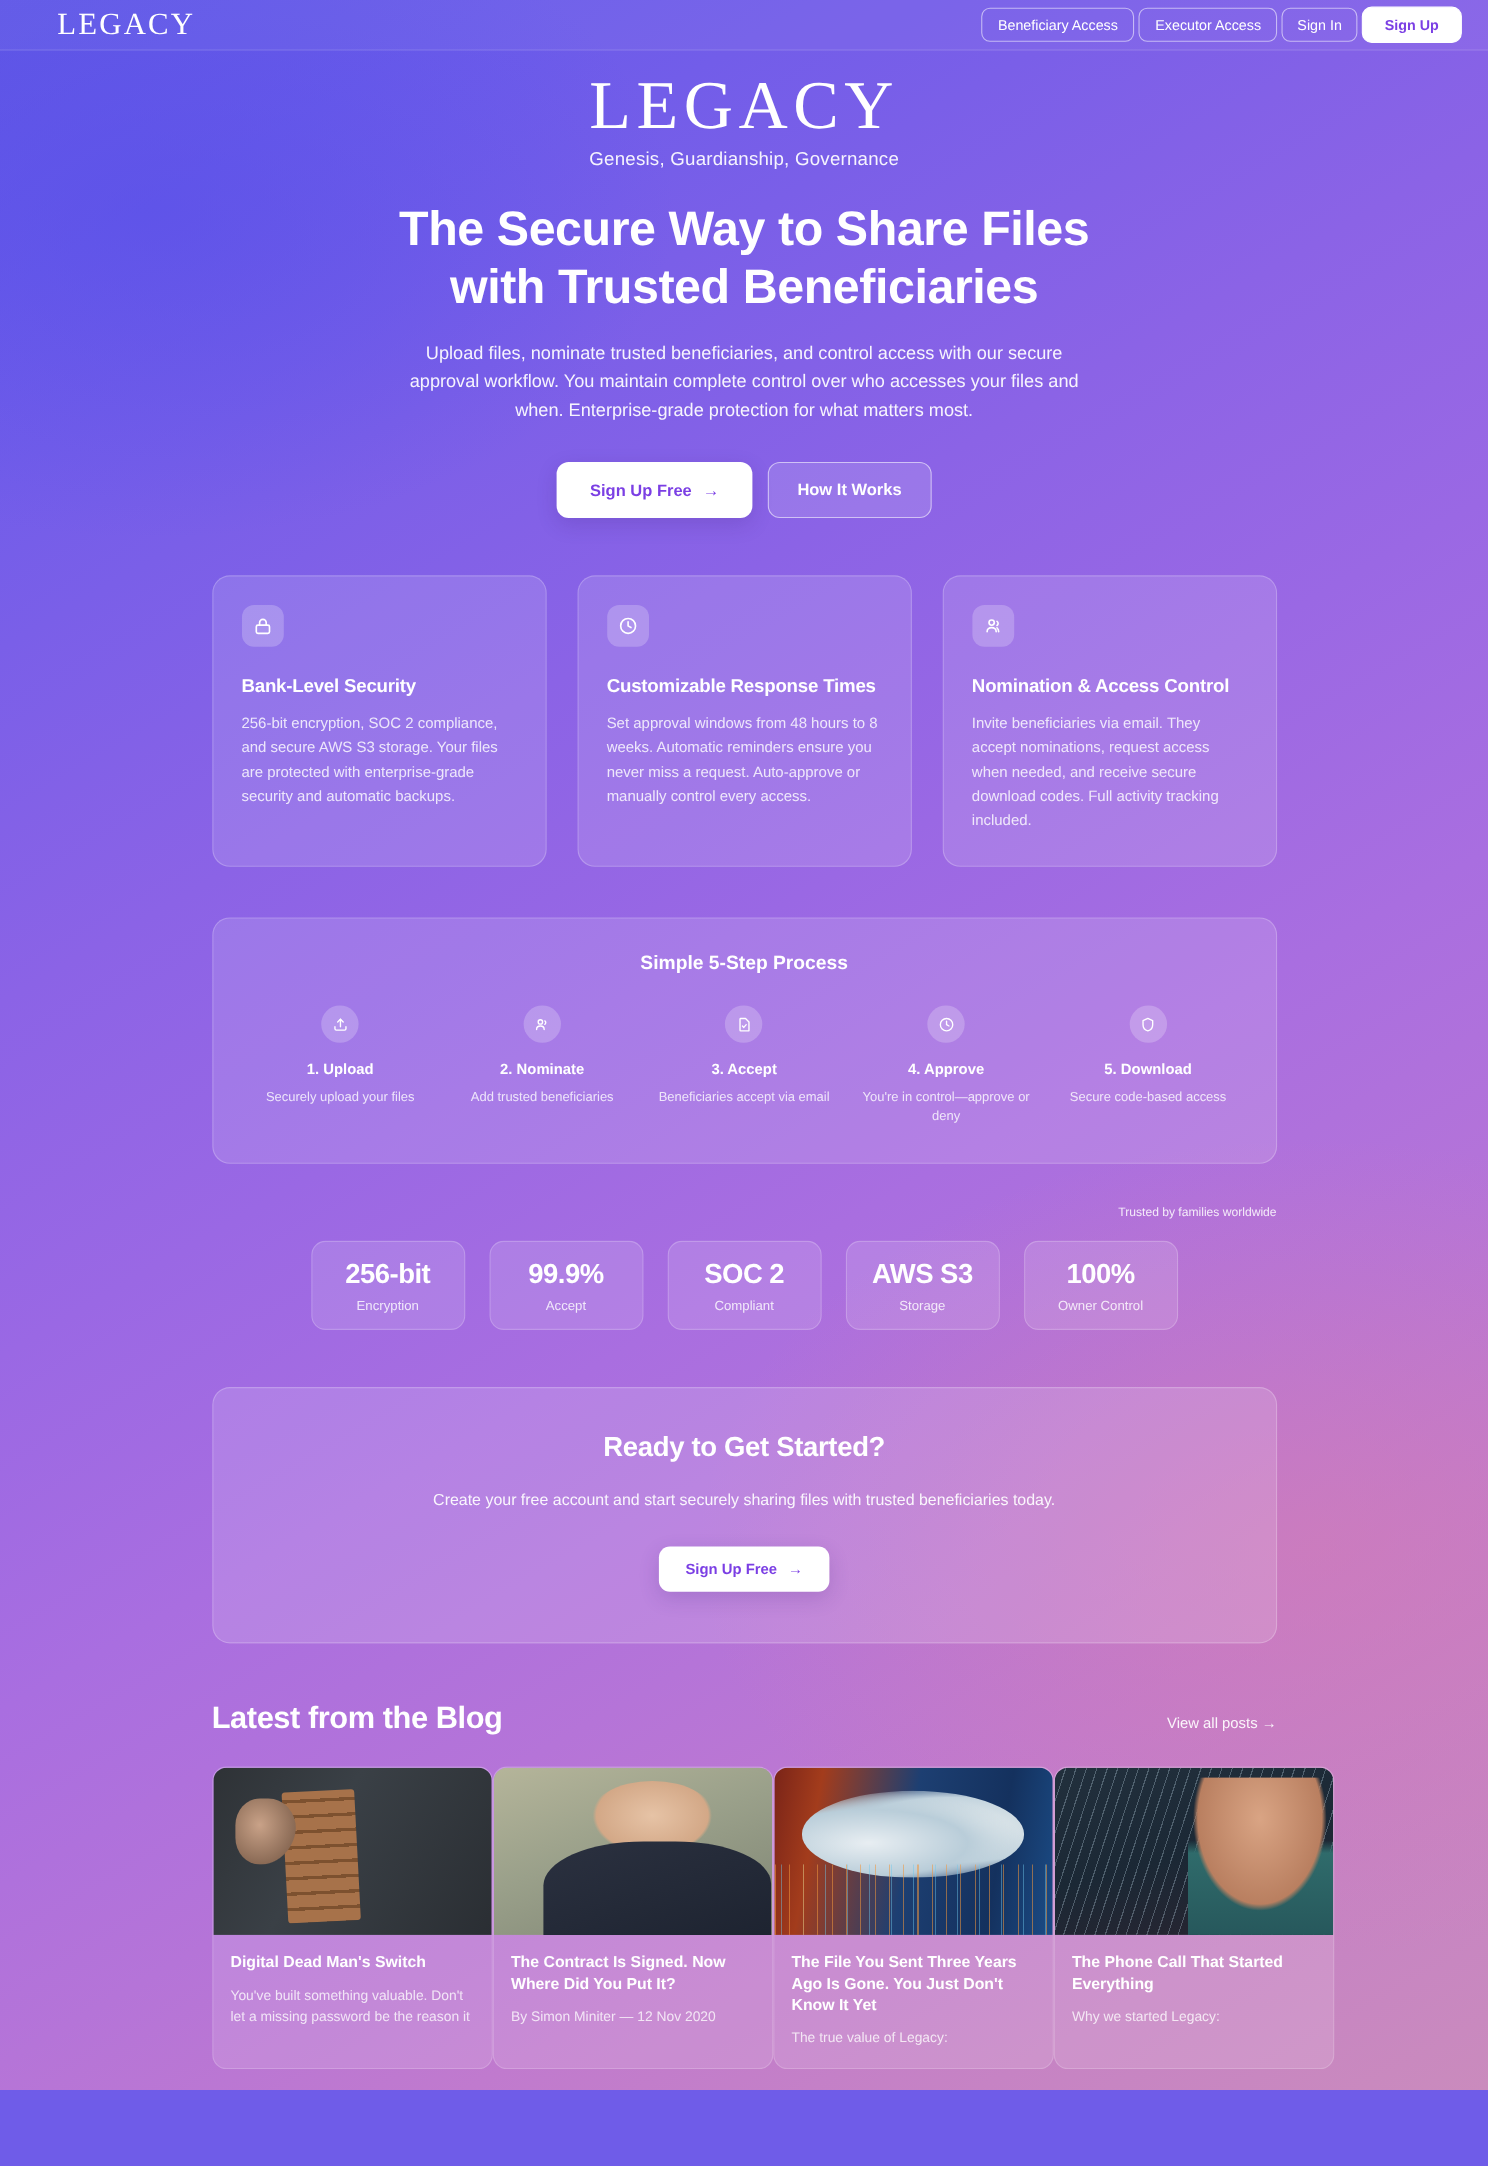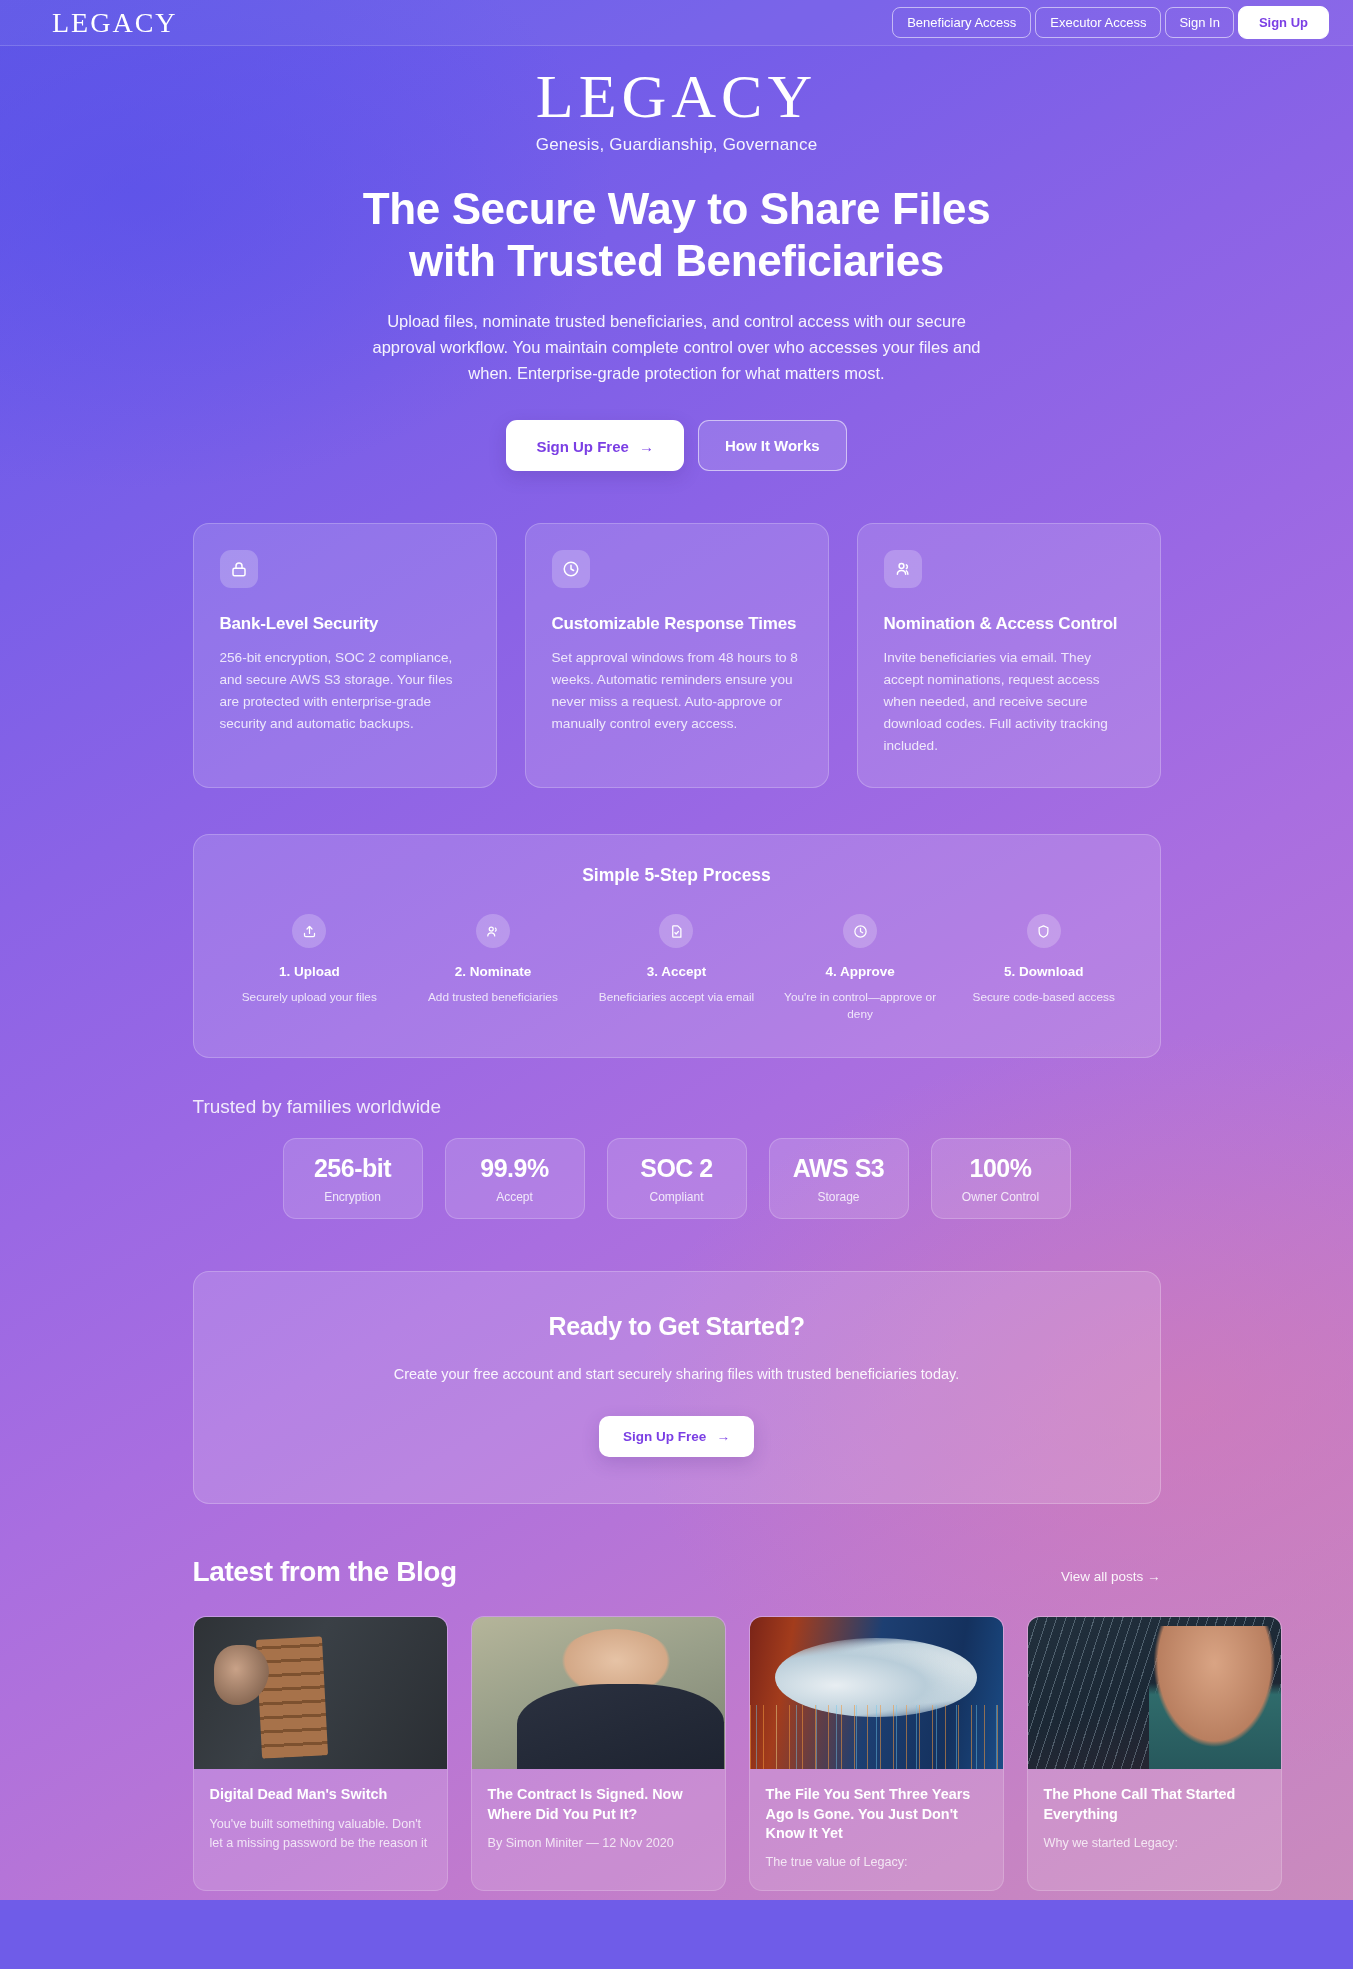--- a/index.html
+++ b/index.html
@@ -230,22 +230,22 @@
   .step-desc {
     font-size: 11.8px;
     line-height: 1.45;
     color: rgba(255,255,255,0.80);
     padding: 0 6px;
   }
 
   
   .trust-label {
     margin-top: 38px;
-    text-align: left;
-    font-size: 19px;
+    text-align: right;
+    font-size: 11px;
     color: rgba(255,255,255,0.86);
   }
   .stats {
     margin-top: 20px;
     display: flex;
     justify-content: center;
     gap: 22px;
   }
   .stat {
     width: 140px;
@@ -313,21 +313,20 @@
     margin-left: auto;
     font-size: 13.5px;
     color: rgba(255,255,255,0.92);
     cursor: pointer;
     text-decoration: none;
   }
   .blog-grid {
     margin-top: 28px;
     display: grid;
     grid-template-columns: repeat(4, 255px);
-    gap: 23px;
     width: 1113px;
   }
   .blog-card {
     background: rgba(255,255,255,0.13);
     border: 1px solid rgba(255,255,255,0.18);
     border-radius: 13px;
     overflow: hidden;
   }
   .blog-thumb {
     height: 152px;

